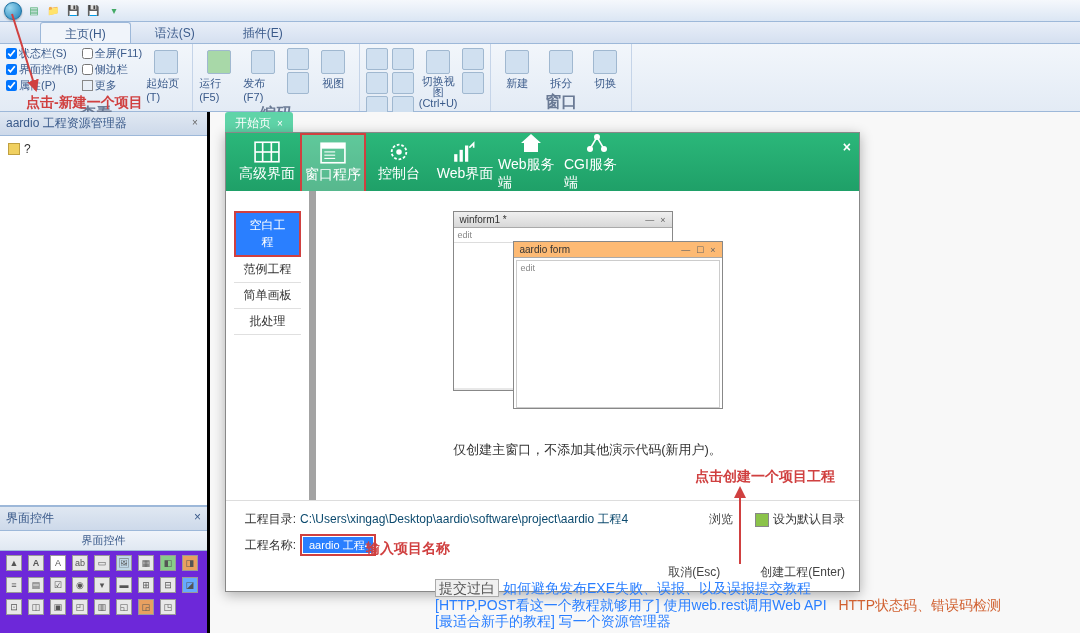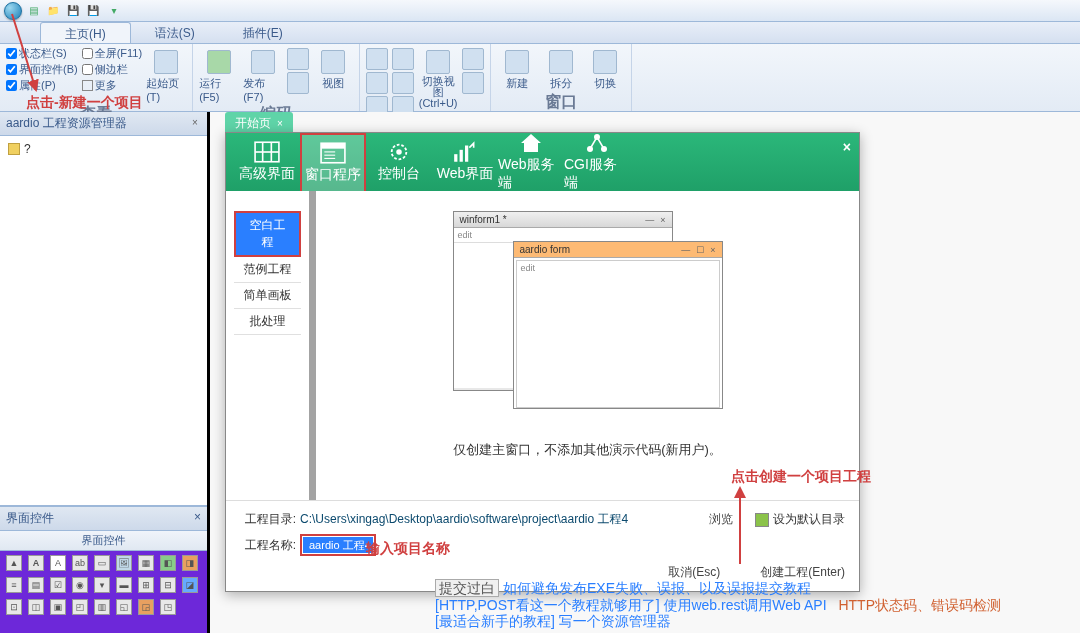--- a/index.html
+++ b/index.html
@@ -391,21 +391,21 @@
     </div>
     <div class="fbtns">
       <span>取消(Esc)</span>
       <span>创建工程(Enter)</span>
     </div>
   </div>
 </div>
 
 <div class="anno" style="left:26px; top:94px;">点击-新建一个项目</div>
 <div class="anno" style="left:366px; top:540px;">输入项目名称</div>
-<div class="anno" style="left:695px; top:468px;margin-left:36px;">点击创建一个项目工程</div>
+<div class="anno" style="left:695px; top:468px;">点击创建一个项目工程</div>
 <svg class="arrow-red" style="left:730px; top:484px; width:20px; height:85px;">
   <defs>
       <marker id="ah2" markerWidth="6" markerHeight="6" refX="5" refY="3" orient="auto">
         <path d="M0,0 L6,3 L0,6 Z" fill="#d04040"></path>
       </marker>
     </defs>
   <line x1="10" y1="80" x2="10" y2="4" stroke="#d04040" stroke-width="2" marker-end="url(#ah2)"></line>
 </svg>
 
 <div class="links-strip">

